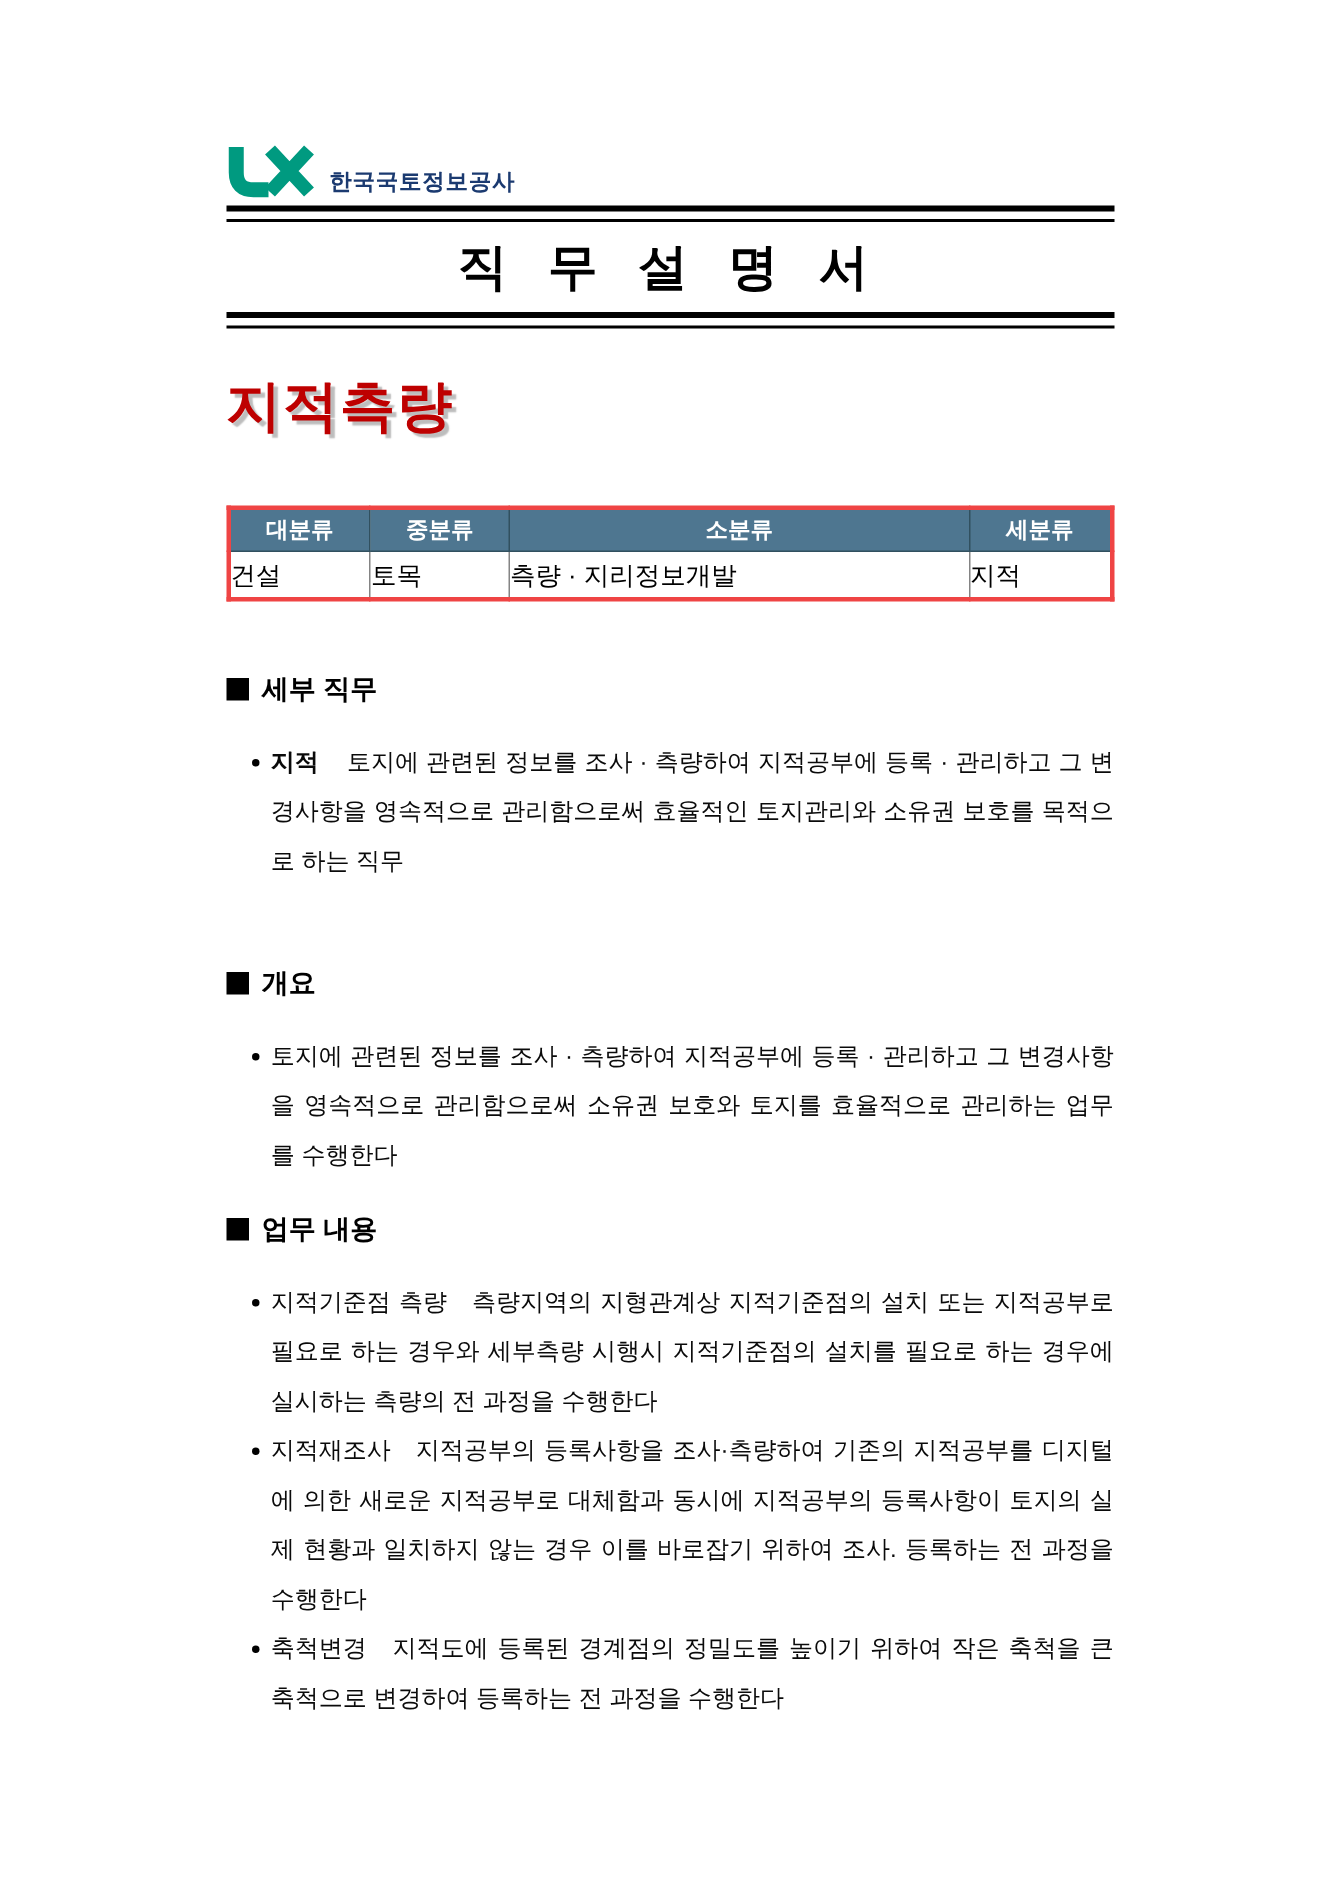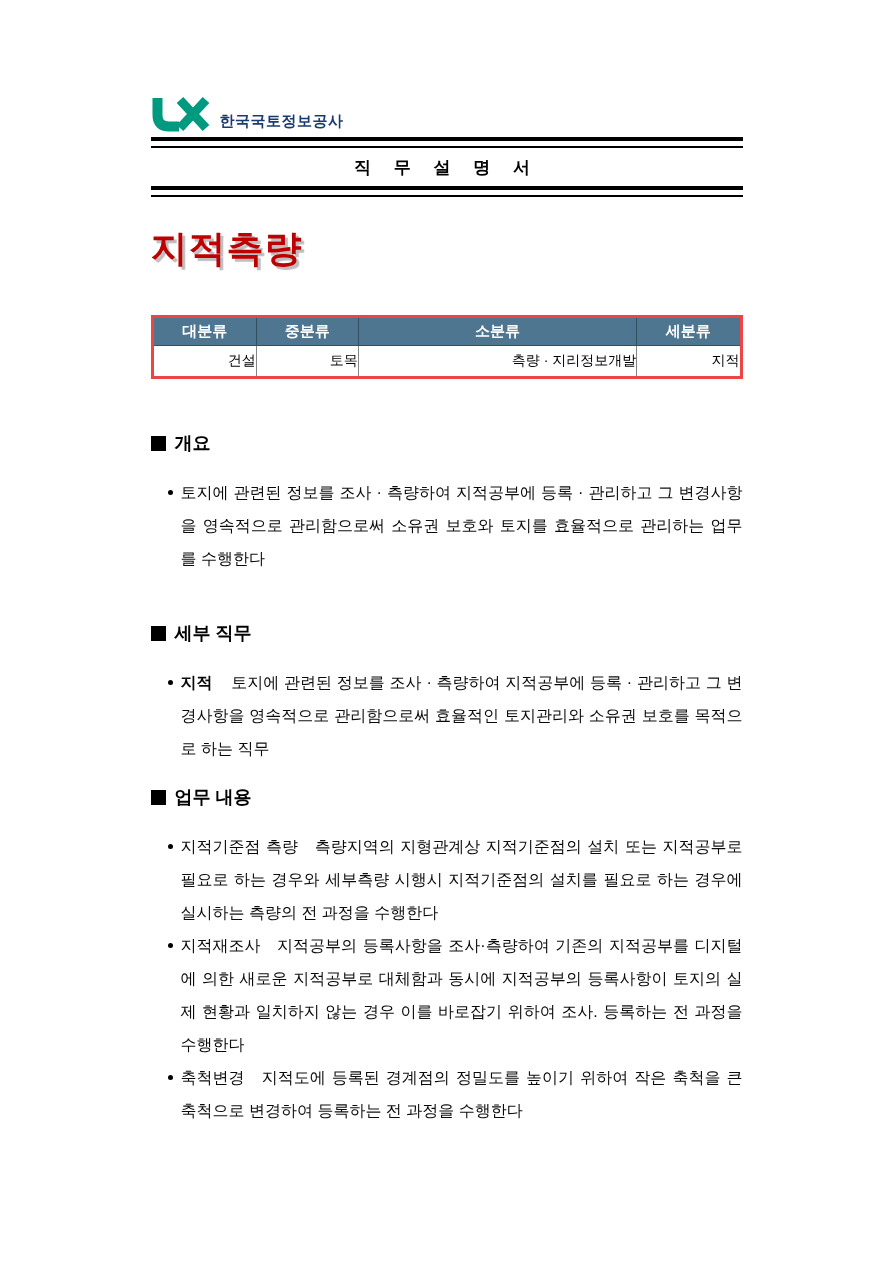--- a/index.html
+++ b/index.html
@@ -31,21 +31,21 @@
     letter-spacing: 0.5px;
     padding-bottom: 1px;
   }
 
   
   .rules { margin-top: 5px; }
   .rule-thick { border-top: 4px solid #000; }
   .rule-thin  { border-top: 2px solid #000; margin-top: 5px; }
 
   .doc-title {
-    font-size: 17px;
+    font-size: 33px;
     font-weight: bold;
     text-align: center;
     letter-spacing: 9px;
     margin: 8px 0 7px 0;
     color: #000;
   }
 
   
   .job-title {
     margin-top: 27px;
@@ -66,22 +66,22 @@
   .cls-table th {
     background: #4e7690;
     color: #ffffff;
     font-weight: bold;
     font-size: 15px;
     height: 29px;
     border: 1px solid #31505f;
     border-top: none;
   }
   .cls-table td {
-    text-align: right;
-    font-size: 14px;
+    text-align: left;
+    font-size: 17px;
     height: 32px;
     border: 1px solid #848484;
     color: #000;
   }
 
   
   .section { margin-top: 52px; }
   .section.detail { margin-top: 46px; }
   .section.tasks  { margin-top: 20px; }
 
@@ -164,47 +164,47 @@
     <tbody>
       <tr>
         <td>건설</td>
         <td>토목</td>
         <td>측량 · 지리정보개발</td>
         <td>지적</td>
       </tr>
     </tbody>
   </table>
 
+  <section class="section detail">
+    <h3 class="section-heading">
+      <span class="sq-marker"></span>
+      <span>세부 직무</span>
+    </h3>
+    <ul class="bullets">
+      <li>
+        <span class="bullet-dot"></span>
+        <span class="lead-bold">지적</span>
+        <span>토지에 관련된 정보를 조사 · 측량하여 지적공부에 등록 · 관리하고 그 변경사항을 영속적으로 관리함으로써 효율적인 토지관리와 소유권 보호를 목적으로 하는 직무</span>
+      </li>
+    </ul>
+  </section>
+
   <section class="section">
     <h3 class="section-heading">
       <span class="sq-marker"></span>
       <span>개요</span>
     </h3>
     <ul class="bullets">
       <li>
         <span class="bullet-dot"></span>
         <span>토지에 관련된 정보를 조사 · 측량하여 지적공부에 등록 · 관리하고 그 변경사항을 영속적으로 관리함으로써 소유권 보호와 토지를 효율적으로 관리하는 업무를 수행한다</span>
       </li>
     </ul>
   </section>
 
-  <section class="section detail">
-    <h3 class="section-heading">
-      <span class="sq-marker"></span>
-      <span>세부 직무</span>
-    </h3>
-    <ul class="bullets">
-      <li>
-        <span class="bullet-dot"></span>
-        <span class="lead-bold">지적</span>
-        <span>토지에 관련된 정보를 조사 · 측량하여 지적공부에 등록 · 관리하고 그 변경사항을 영속적으로 관리함으로써 효율적인 토지관리와 소유권 보호를 목적으로 하는 직무</span>
-      </li>
-    </ul>
-  </section>
-
   <section class="section tasks">
     <h3 class="section-heading">
       <span class="sq-marker"></span>
       <span>업무 내용</span>
     </h3>
     <ul class="bullets">
       <li>
         <span class="bullet-dot"></span>
         <span class="lead">지적기준점 측량</span>
         <span>측량지역의 지형관계상 지적기준점의 설치 또는 지적공부로 필요로 하는 경우와 세부측량 시행시 지적기준점의 설치를 필요로 하는 경우에 실시하는 측량의 전 과정을 수행한다</span>

